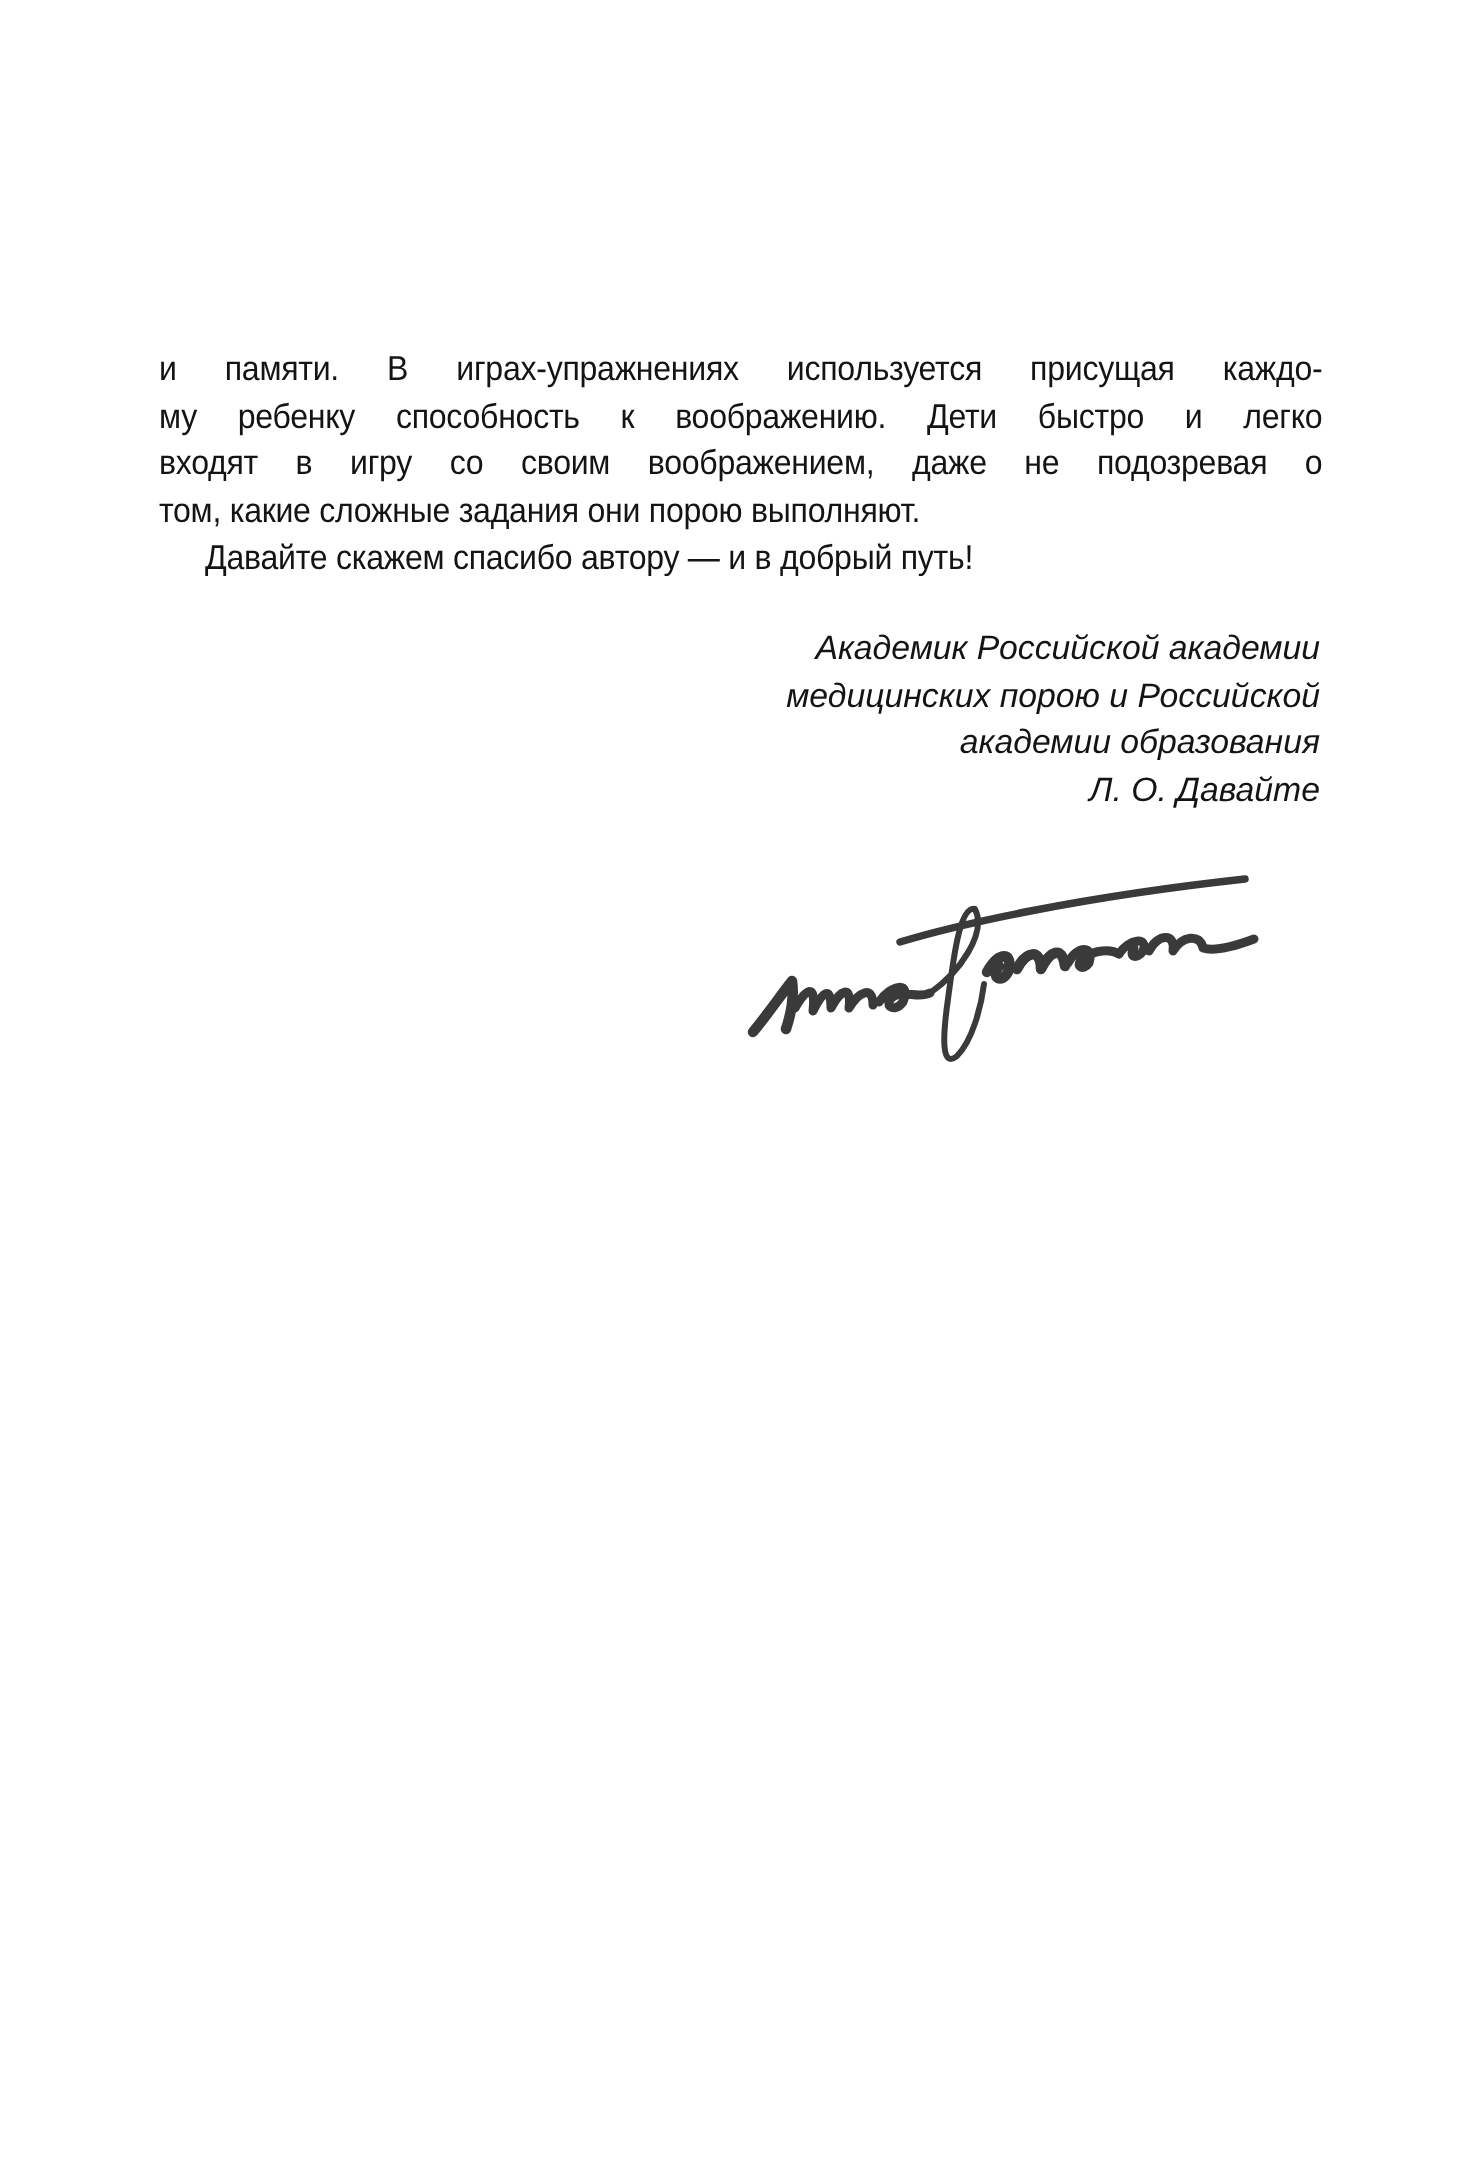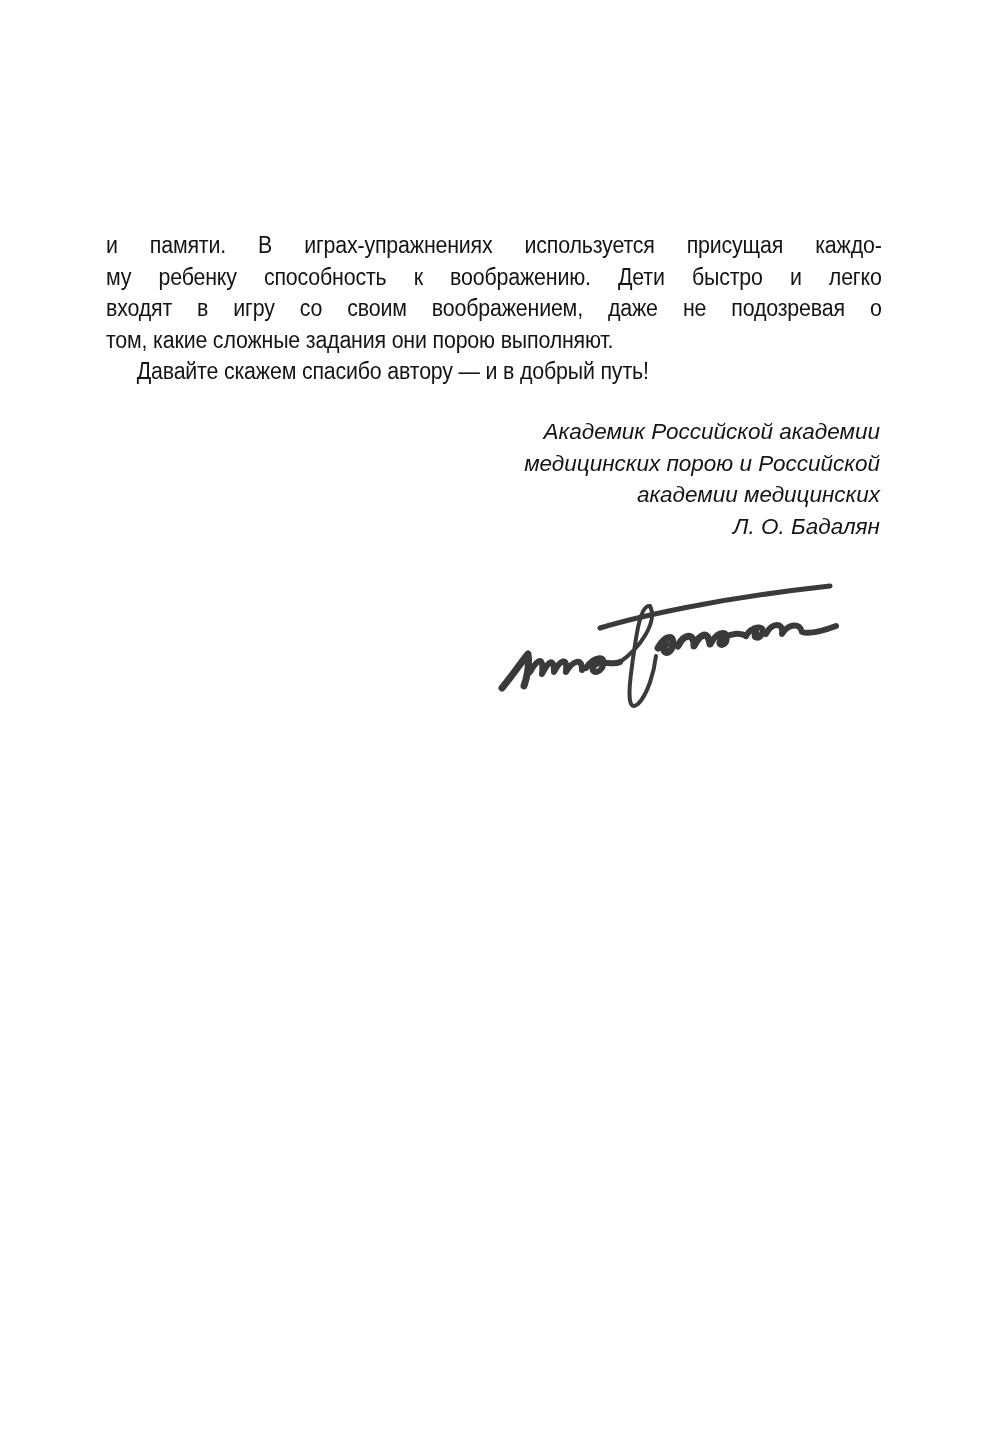--- a/index.html
+++ b/index.html
@@ -76,22 +76,22 @@
     <span class="line">и памяти. В играх-упражнениях используется присущая каждо-</span>
     <span class="line">му ребенку способность к воображению. Дети быстро и легко</span>
     <span class="line">входят в игру со своим воображением, даже не подозревая о</span>
     <span class="line last">том, какие сложные задания они порою выполняют.</span>
     <span class="line indent">Давайте скажем спасибо автору — и в добрый путь!</span>
   </div>
 
   <div class="signature-block">
     <span class="sig-line">Академик Российской академии</span>
     <span class="sig-line">медицинских порою и Российской</span>
-    <span class="sig-line">академии медицинских</span>
-    <span class="sig-line">Л. О. Бадалян</span>
+    <span class="sig-line">академии образования</span>
+    <span class="sig-line">Л. О. Давайте</span>
   </div>
 
   <svg class="signature" viewBox="0 0 360 140" xmlns="http://www.w3.org/2000/svg">
     <g fill="none" stroke="#3a3a3a" stroke-linecap="round" stroke-linejoin="round">
 
       <path d="M 110 52 C 150 40, 230 22, 340 10" stroke-width="5"></path>
 
       <path d="M 12 112 C 22 100, 30 88, 38 78 C 40 92, 36 104, 34 110" stroke-width="7"></path>
 
       <path d="M 40 96 C 48 82, 54 80, 52 98 C 58 86, 64 80, 64 96 C 70 84, 78 80, 76 96 C 82 86, 92 80, 92 94" stroke-width="6"></path>

